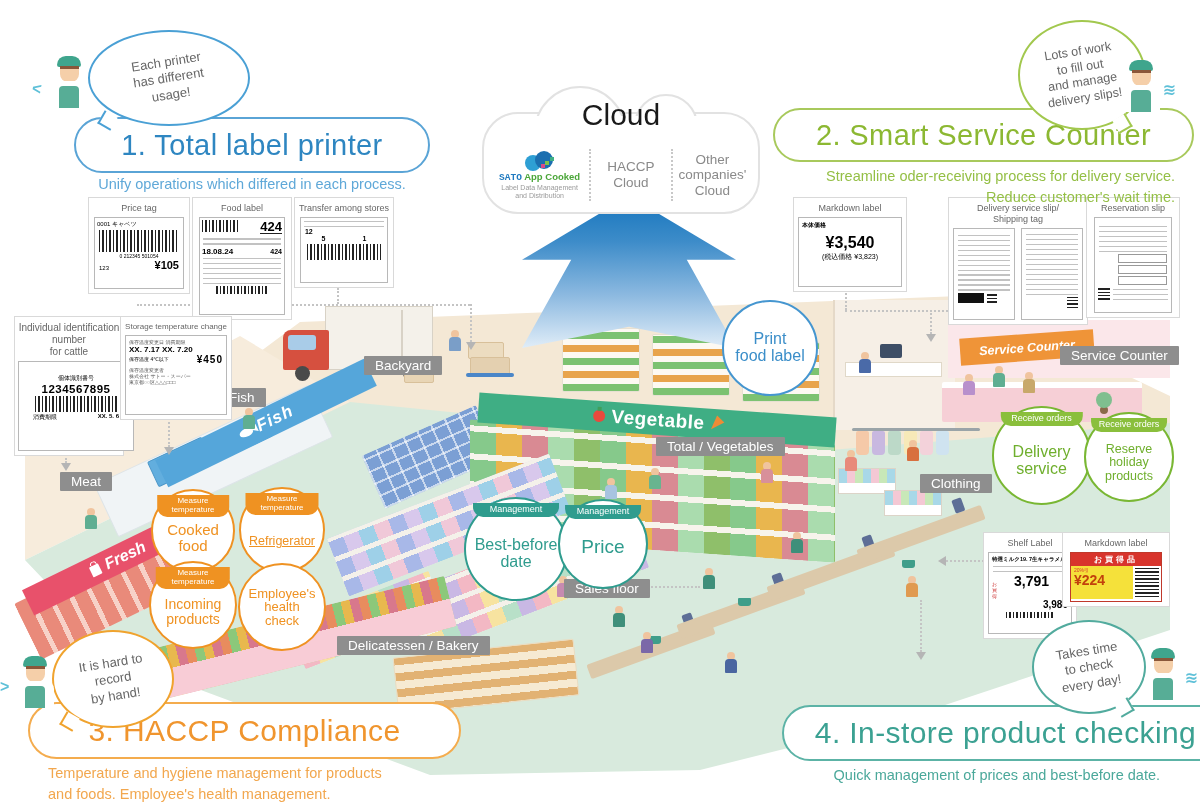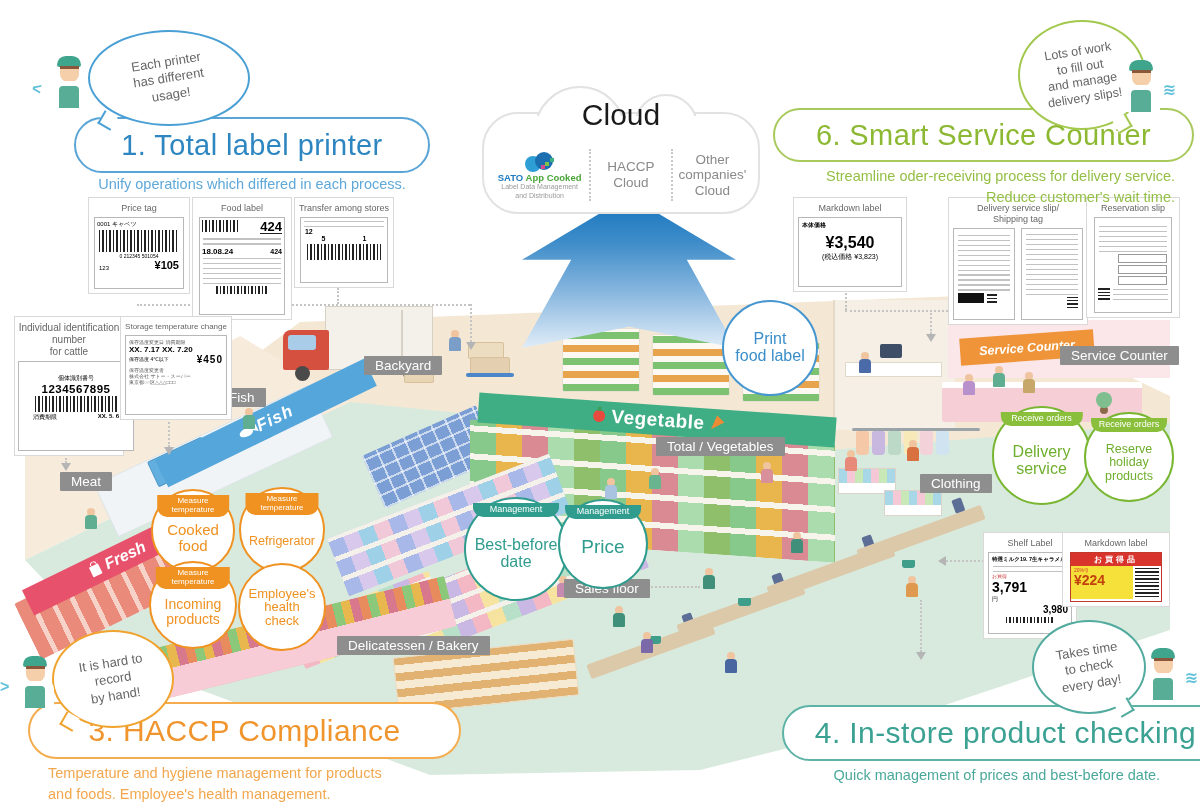--- a/index.html
+++ b/index.html
@@ -347,21 +347,21 @@
     <div id="cloudTitle">Cloud</div>
     <div id="cloudRow">
       <div class="ccell" id="satoCell">
         <div class="slogo">
           <span class="c1"></span>
             <span class="c2"></span>
           <span class="px" style="left:22px;top:12px;background:#7fc24a;"></span>
           <span class="px" style="left:27px;top:8px;background:#3fae84;"></span>
           <span class="px" style="left:18px;top:15px;background:#d84a8a;"></span>
         </div>
-        <div class="sbrand"><span style="color:#1f7ac0;">SATO</span> <span style="color:#4ba639;">App Cooked</span></div>
+        <div class="sbrand"><span style="color:#1f7ac0;font-family:Liberation Mono, monospace;">SATO</span> <span style="color:#4ba639;">App Cooked</span></div>
         <div class="sdesc preline">Label Data Management
 and Distribution</div>
       </div>
       <div class="csep"></div>
       <div class="ccell preline">HACCP
 Cloud</div>
       <div class="csep"></div>
       <div class="ccell preline">Other
 companies'
 Cloud</div>
@@ -379,21 +379,21 @@
 
   <div class="circle c-orange" style="left:151px;top:489px;width:80px;height:80px;font-size:15px;">
     <span class="tag preline">Measure
 temperature</span>
     <span class="preline" style="margin-top:14px;">Cooked
 food</span>
   </div>
   <div class="circle c-orange" style="left:239px;top:487px;width:82px;height:82px;font-size:12.5px;">
     <span class="tag preline">Measure
 temperature</span>
-    <span style="margin-top:24px;">Refrigerator</span>
+    <span style="margin-top:24px;text-decoration:underline;">Refrigerator</span>
   </div>
   <div class="circle c-orange" style="left:149px;top:561px;width:84px;height:84px;font-size:14px;">
     <span class="tag preline">Measure
 temperature</span>
     <span class="preline" style="margin-top:14px;">Incoming
 products</span>
   </div>
   <div class="circle c-orange" style="left:238px;top:563px;width:84px;height:84px;font-size:13px;">
     <span class="preline">Employee's
 health
@@ -532,21 +532,21 @@
           <span class="glines" style="flex:1;height:12px;"></span>
         </div>
     </div>
   </div>
 
   <div class="card" style="left:983px;top:532px;width:86px;">
     <div class="card-title">Shelf Label</div>
     <div class="mock" style="width:76px;height:74px;padding:3px;">
       <div style="font-size:5.5px;font-weight:bold;">特選ミルク19. 7生キャラメル</div>
       <div class="glines" style="height:8px;margin:1px;"></div>
-      <div style="display:flex;align-items:baseline;gap:0;flex-direction:column;">
+      <div style="display:flex;align-items:baseline;gap:13px;">
         <span class="t5" style="color:#c33;">お買得</span>
         <span style="font-size:14px;font-weight:bold;">3,791</span>
         <span class="t6">円</span>
       </div>
       <div style="font-size:10px;font-weight:bold;text-align:right;">3,980</div>
       <div class="bc" style="height:6px;margin:2px 14px 0;"></div>
     </div>
   </div>
   <div class="card" style="left:1062px;top:532px;width:100px;">
     <div class="card-title">Markdown label</div>
@@ -572,21 +572,21 @@
   </div>
   <div class="staff" style="left:46px;top:56px;">
     <div class="cap"></div>
       <div class="face"></div>
     <div class="torso">
         <div class="apron"></div>
       </div>
     <span class="mark" style="left:-14px;top:24px;transform:rotate(10deg);">&lt;</span>
   </div>
 
-  <div class="pill" style="left:773px;top:108px;width:417px;height:50px;border:2px solid #a8c95c;color:#8cb832;font-size:29px;">6. Smart Service Counter</div>
+  <div class="pill" style="left:773px;top:108px;width:417px;height:50px;border:2px solid #a8c95c;color:#8cb832;font-size:29px;">2. Smart Service Counter</div>
   <div class="subtitle preline" style="left:740px;top:166px;width:435px;text-align:right;color:#94bf45;">Streamline oder-receiving process for delivery service.
 Reduce customer's wait time.</div>
   <div class="bubble" style="left:1018px;top:20px;width:124px;height:106px;border:2px solid #a2c84e;">
     <span class="btxt preline" style="font-size:12.5px;">Lots of work
 to fill out
 and manage
 delivery slips!</span>
     <span class="tail" style="right:14px;bottom:-3px;border-right:2px solid #a2c84e;border-bottom:2px solid #a2c84e;transform:rotate(-30deg);"></span>
   </div>
   <div class="staff" style="left:1118px;top:60px;">

